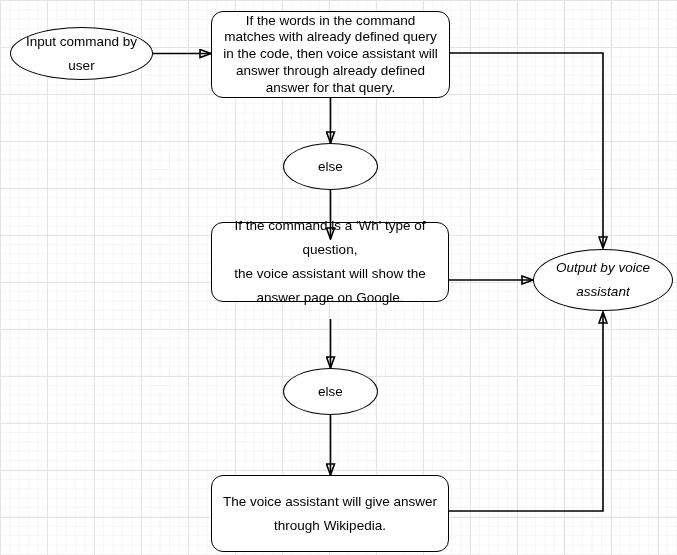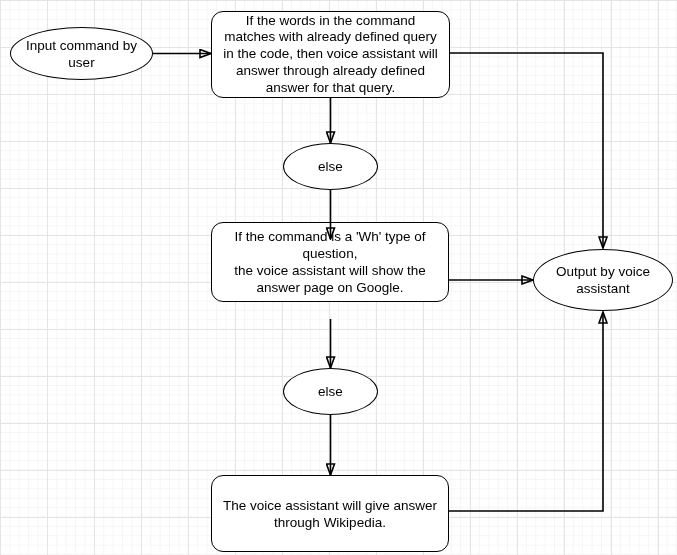--- a/index.html
+++ b/index.html
@@ -25,37 +25,37 @@
     position: absolute;
     box-sizing: border-box;
     background: #ffffff;
     border: 1.5px solid #000000;
     display: flex;
     align-items: center;
     justify-content: center;
     text-align: center;
     color: #000000;
     font-size: 13.5px;
-    line-height: 17px;
+    line-height: 24px;
   }
   .node .label {
     white-space: pre-line;
     display: block;
     width: 100%;
   }
   .ellipse { border-radius: 50%; }
   .rrect   { border-radius: 12px; padding: 2px 4px; align-items: center; }
 
   #n-input  { left: 10px;  top: 27px;  width: 143px; height: 53px; }
   #n-match  { left: 211px; top: 11px;  width: 239px; height: 87px; line-height: 16.8px; }
   #n-else1  { left: 283px; top: 143px; width: 95px;  height: 47px; }
   #n-wh     { left: 211px; top: 222px; width: 238px; height: 80px; }
   #n-else2  { left: 283px; top: 368px; width: 95px;  height: 47px; }
   #n-wiki   { left: 211px; top: 475px; width: 238px; height: 77px; }
-  #n-output { left: 533px; top: 249px; width: 140px; height: 62px; }
+  #n-output { left: 533px; top: 249px; width: 140px; height: 62px; font-style: italic; }
 
   svg.edges {
     position: absolute;
     left: 0; top: 0;
     width: 677px;
     height: 555px;
     pointer-events: none;
     z-index: 5;
   }
   svg.edges path {

